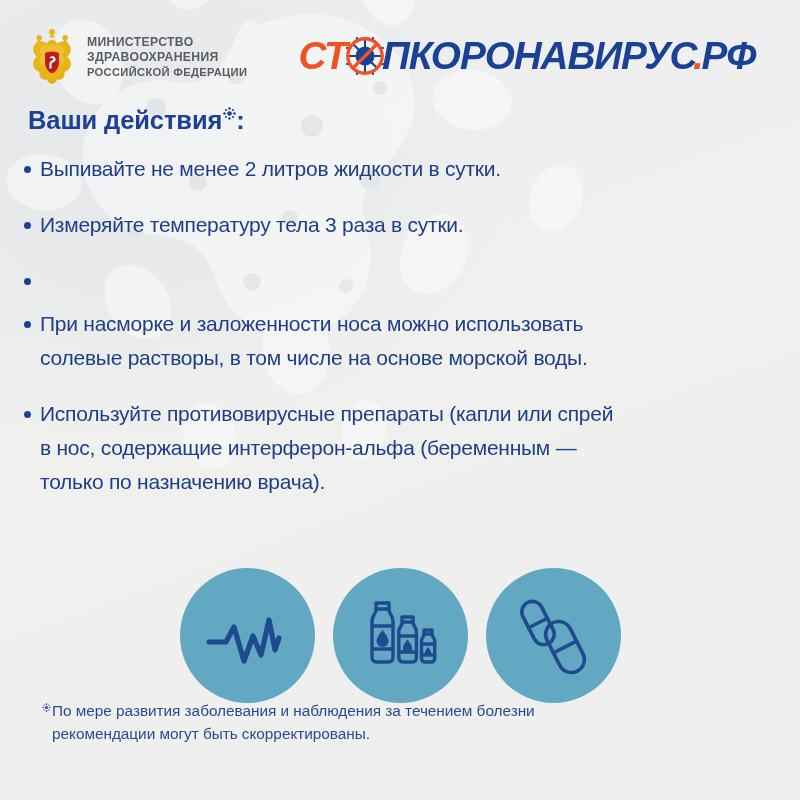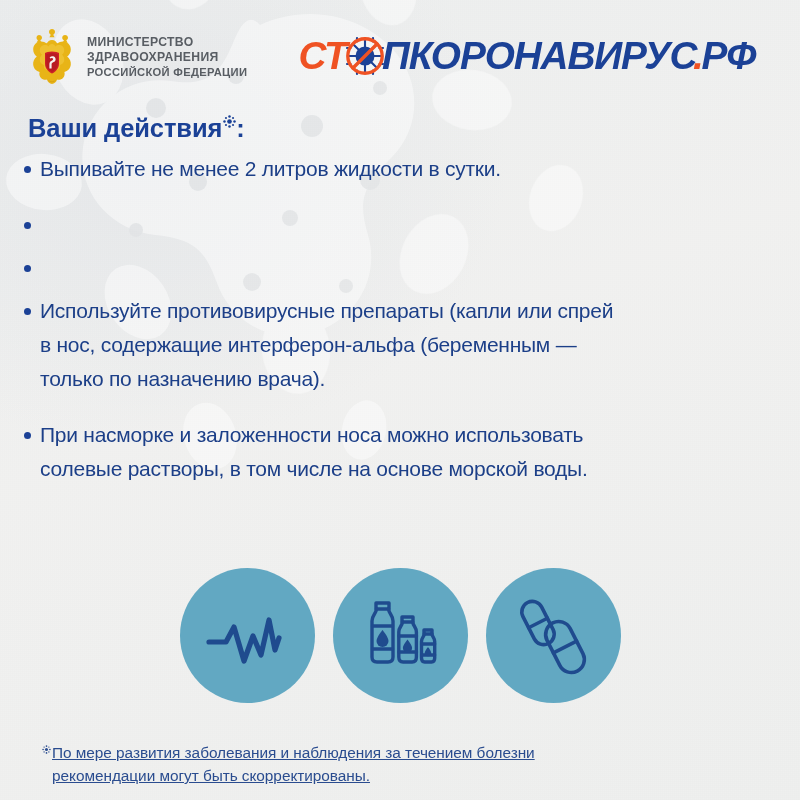--- a/index.html
+++ b/index.html
@@ -98,21 +98,20 @@
     top: 105px;
     font-family: "Liberation Sans", sans-serif;
     font-weight: 700;
     font-size: 25.5px;
     line-height: 30px;
     color: #1b4196;
     letter-spacing: -.1px;
     display: flex;
     align-items: flex-start;
     white-space: nowrap;
-    margin-top: 8px;
   }
   .heading .star-mark { width: 13px; height: 13px; margin: 2px 0 0 1px; display:block; }
 
   .bullets {
     position: absolute;
     left: 24px;
     top: 152px;
     width: 756px;
   }
   .bullet {
@@ -156,31 +155,30 @@
     display: flex;
     align-items: center;
     justify-content: center;
   }
   .icon-circle svg { display: block; }
 
   
   .footnote {
     position: absolute;
     left: 42px;
-    top: 741px;
+    top: 699px;
     font-family: "Liberation Sans", sans-serif;
     font-weight: 400;
     font-size: 15.4px;
     line-height: 23px;
     color: #2a4c8f;
     letter-spacing: -.05px;
     white-space: pre-line;
     display: flex;
     align-items: flex-start;
-    text-decoration: underline;
   }
   .footnote .star-mark { width: 9px; height: 9px; margin: 4px 1px 0 0; flex:0 0 auto; display:block; }
 </style>
 </head>
 <body>
 
 <div id="poster">
 
   <div class="bg-wash"></div>
 
@@ -291,37 +289,38 @@
 
   <div class="bullets">
 
     <div class="bullet">
       <span class="dot"></span>
       <span class="btext">Выпивайте не менее 2 литров жидкости в сутки.</span>
     </div>
 
     <div class="bullet">
       <span class="dot"></span>
-    </div>
-
-    <div class="bullet">
-      <span class="dot"></span>
+      <span class="btext">Измеряйте температуру тела 3 раза в сутки.</span>
+    </div>
+
+    <div class="bullet">
+      <span class="dot"></span>
+    </div>
+
+    <div class="bullet">
+      <span class="dot"></span>
+      <span class="btext">При насморке и заложенности носа можно использовать
+солевые растворы, в том числе на основе морской воды.</span>
     </div>
 
     <div class="bullet">
       <span class="dot"></span>
       <span class="btext">Используйте противовирусные препараты (капли или спрей
 в нос, содержащие интерферон-альфа (беременным —
 только по назначению врача).</span>
-    </div>
-
-    <div class="bullet">
-      <span class="dot"></span>
-      <span class="btext">При насморке и заложенности носа можно использовать
-солевые растворы, в том числе на основе морской воды.</span>
     </div>
 
   </div>
 
   <div class="icons">
 
     <div class="icon-circle">
       <svg width="86" height="76" viewBox="0 0 86 76" aria-hidden="true">
         <polyline points="5,44 22,44 30,29 40,63 49,38 57,57 65,22 71,52 75,40" fill="none" stroke="#1f4b8e" stroke-width="5.2" stroke-linecap="round" stroke-linejoin="round"></polyline>
       </svg>

